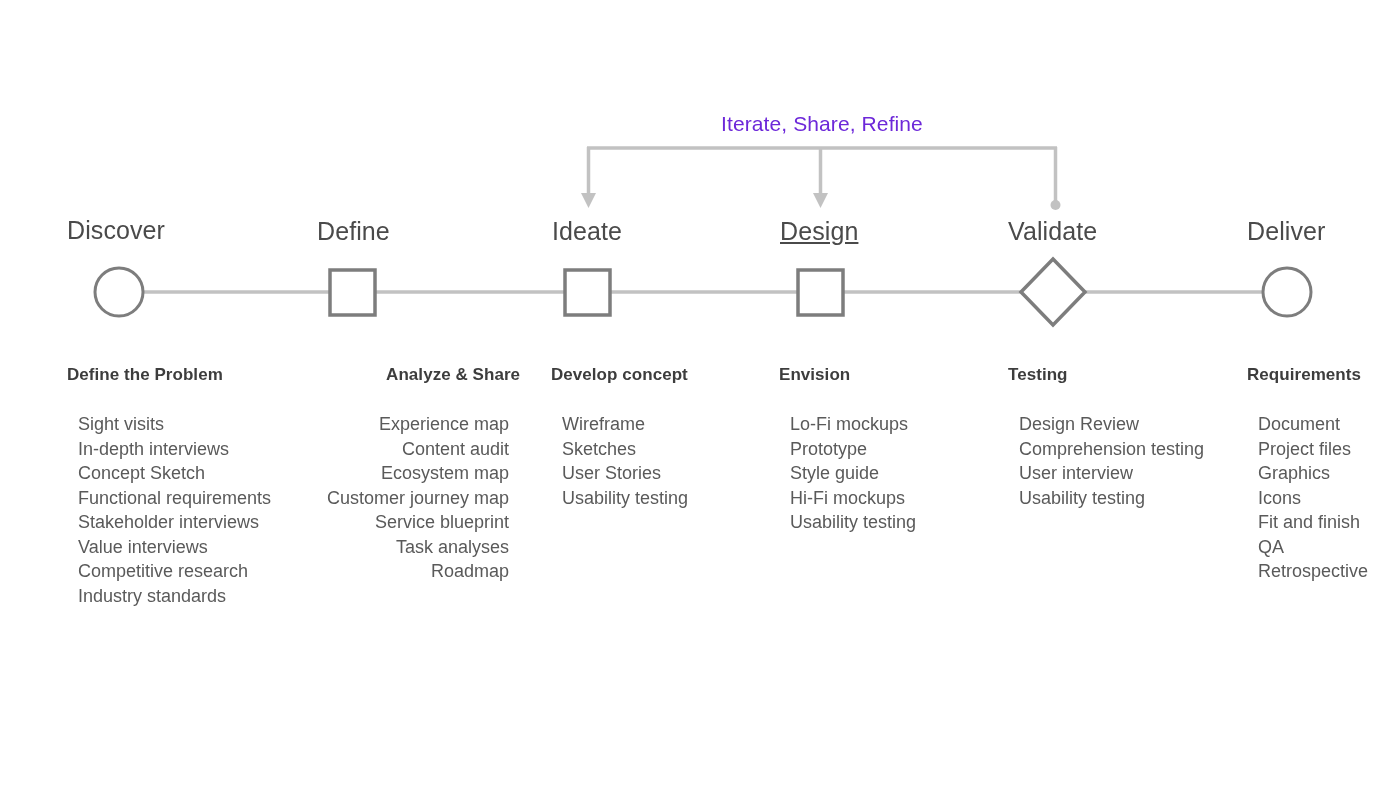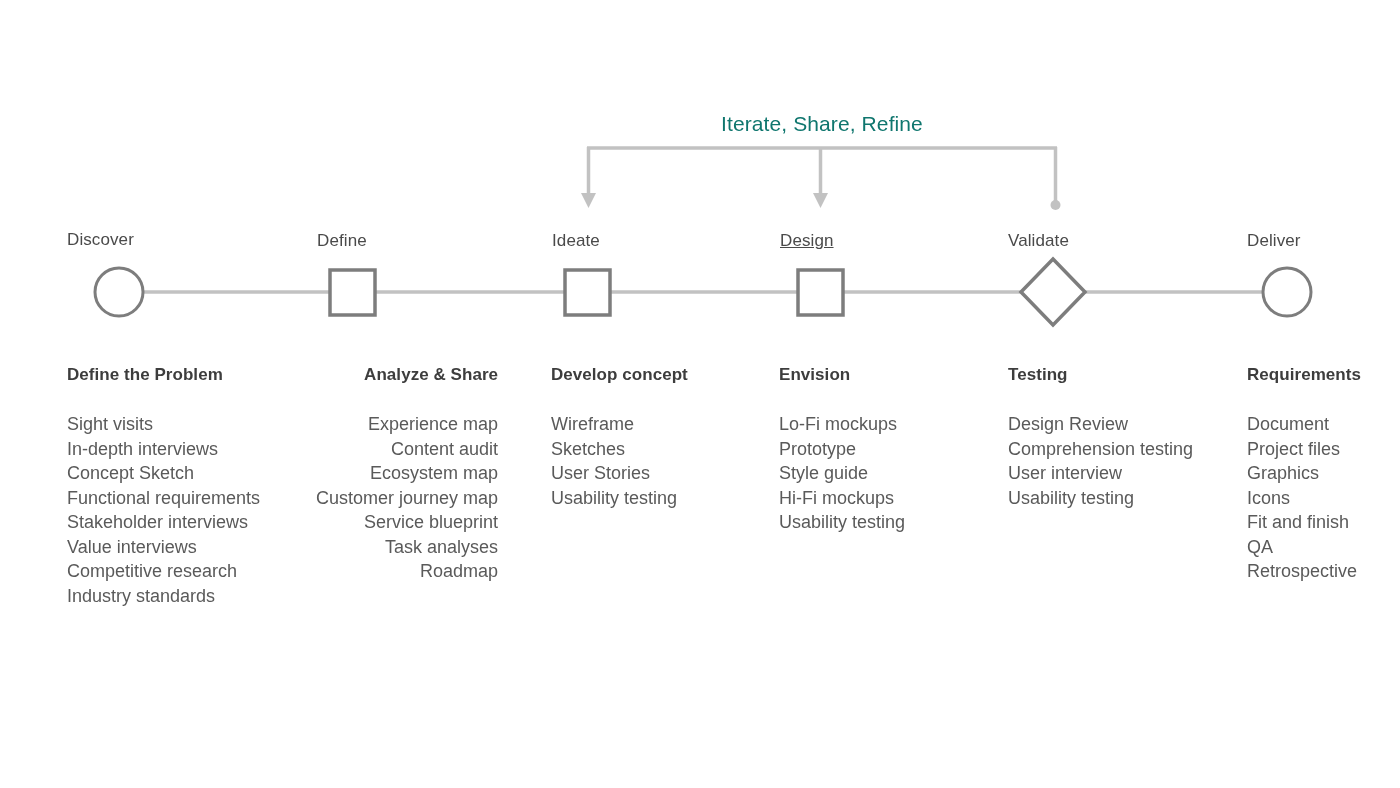--- a/index.html
+++ b/index.html
@@ -26,62 +26,61 @@
   }
 
   
   .loop-label {
     position: absolute;
     left: 587px;
     top: 112px;
     width: 470px;
     text-align: center;
     font-size: 21px;
-    color: #0f766e;
+    color: #6d28d9;
     letter-spacing: 0.1px;
     white-space: nowrap;
   }
 
   
   .connector-layer {
     position: absolute;
     left: 0;
     top: 0;
     width: 1400px;
     height: 420px;
     pointer-events: none;
   }
 
   
   .stage-label {
     position: absolute;
-    font-size: 17px;
+    font-size: 25px;
     color: #4a4a4a;
     white-space: nowrap;
     letter-spacing: 0.1px;
-    margin-top: 14px;
   }
 
   
   .column {
     position: absolute;
     top: 364px;
   }
   .col-heading {
     font-size: 17px;
     font-weight: bold;
     color: #3d3d3d;
     white-space: nowrap;
     letter-spacing: 0.05px;
     margin: 0 0 10px 0;
     line-height: 22px;
   }
   .col-list {
     list-style: none;
-    margin: 0;
+    margin: 11px;
     padding: 0;
     margin-top: 26px;
   }
   .col-list li {
     font-size: 18px;
     line-height: 24.5px;
     color: #5a5a5a;
     white-space: nowrap;
   }
 </style>

